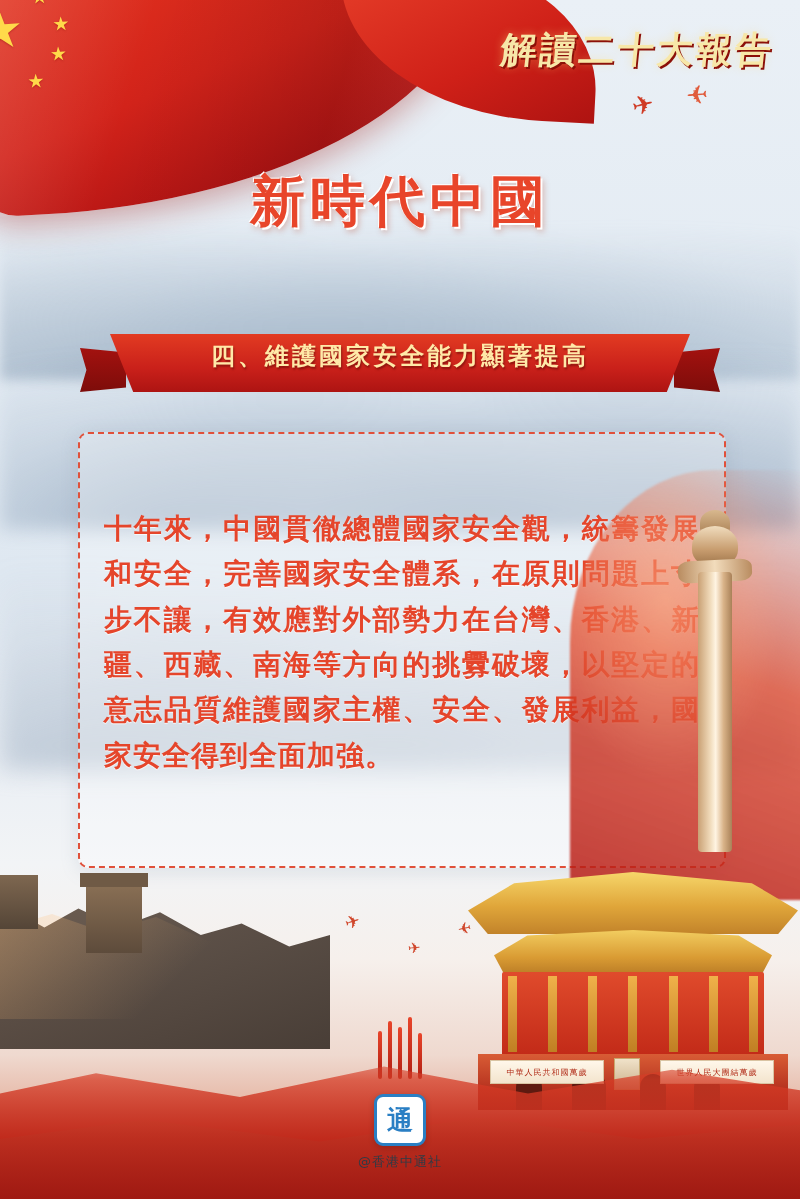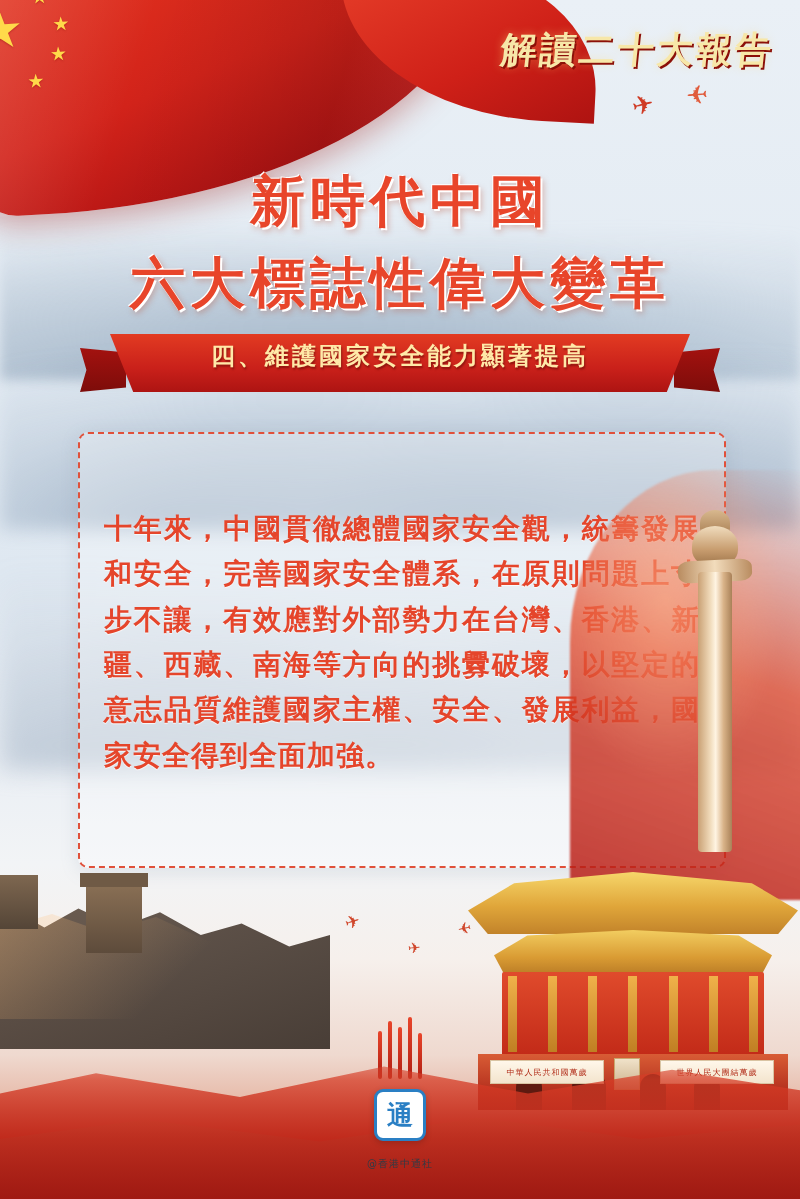--- a/index.html
+++ b/index.html
@@ -405,23 +405,23 @@
     border-radius: 9px;
     background: #ffffff;
     color: #2a7fc4;
     font-family: "DejaVu Serif", serif;
     font-weight: bold;
     font-size: 26px;
     line-height: 1;
     box-shadow: 0 2px 6px rgba(0,0,0,.18);
   }
   .logo-credit {
-    margin-top: 16px;
+    margin-top: 7px;
     font-family: "DejaVu Sans", sans-serif;
-    font-size: 10px;
+    font-size: 13px;
     color: #2f3b46;
     letter-spacing: 1px;
   }
 
   
   .bird {
     position: absolute;
     color: #d0472c;
     font-size: 18px;
     line-height: 1;
@@ -449,21 +449,20 @@
   </div>
 
   <div class="header-title">解讀二十大報告</div>
   <div class="doves">
     <span class="dove d1">✈</span>
     <span class="dove d2">✈</span>
   </div>
 
   <div class="main-title">
     <div class="line l1">新時代中國</div>
-    <div class="line l2">六大標誌性偉大變革</div>
   </div>
 
   <div class="ribbon-wrap">
     <div class="ribbon-tail left"></div>
     <div class="ribbon-tail right"></div>
     <div class="ribbon-body"></div>
     <div class="ribbon-text">四、維護國家安全能力顯著提高</div>
   </div>
 
   <div class="card">

